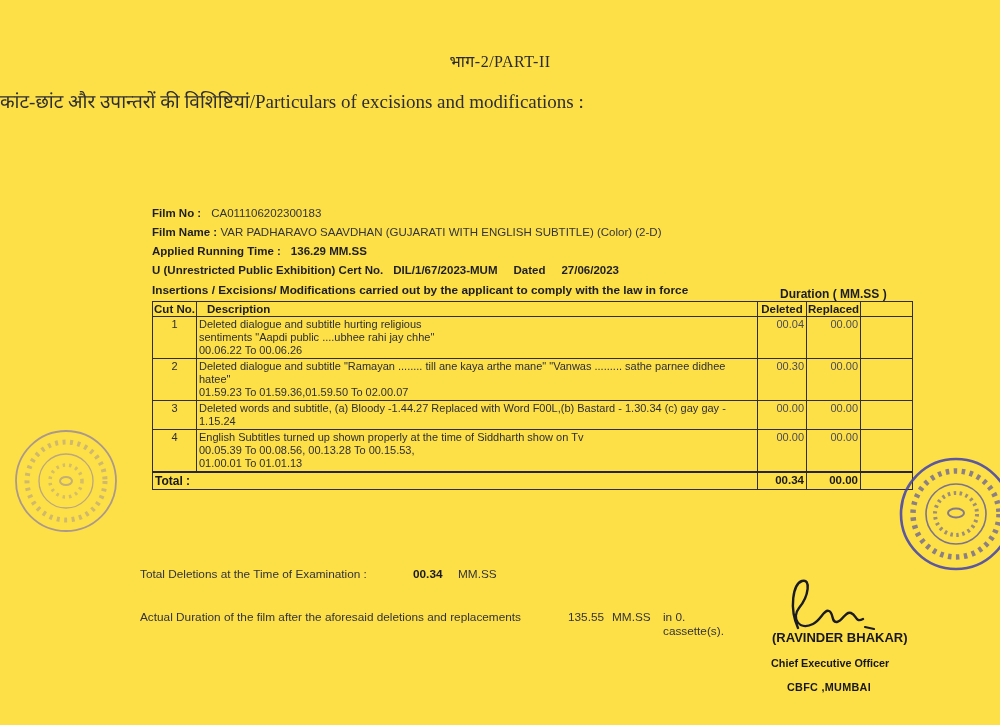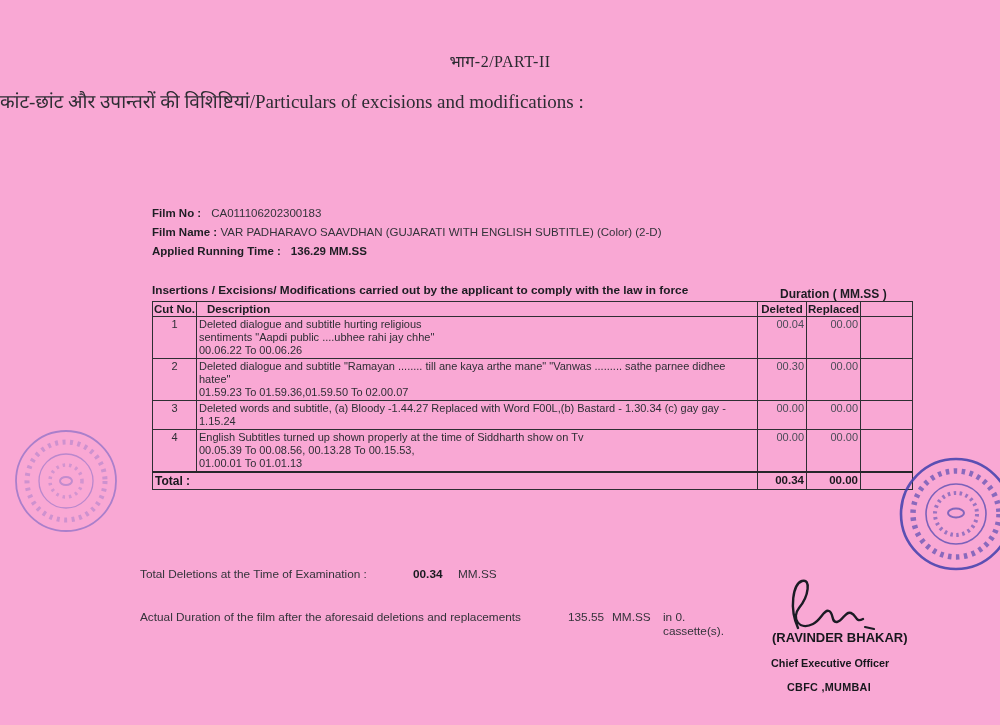--- a/index.html
+++ b/index.html
@@ -1,17 +1,17 @@
 <!DOCTYPE html>
 <html><head>
 <meta charset="utf-8">
 <style>
   html,body{margin:0;padding:0;background:#e8e8e8;}
   .page{
-    position:relative;width:1000px;height:725px;background:#f9a8d4;
+    position:relative;width:1000px;height:725px;background:#fde047;
     overflow:hidden;margin:0 auto;
     font-family:"Liberation Sans","DejaVu Sans",sans-serif;
     color:#26262b;
   }
   
   .part-line{
     position:absolute;top:50px;left:0;width:1000px;text-align:center;
     font-family:"Liberation Serif","DejaVu Serif",serif;
     font-size:16px;letter-spacing:.5px;color:#2a2a30;
   }
@@ -73,20 +73,23 @@
 
   <div class="film-info">
     <div>
       <span class="lbl">Film No :</span><span class="gap-s"></span><span class="val">CA011106202300183</span>
     </div>
     <div>
       <span class="lbl">Film Name :</span> <span class="val">VAR PADHARAVO SAAVDHAN (GUJARATI WITH ENGLISH SUBTITLE) (Color) (2-D)</span>
     </div>
     <div>
       <span class="lbl">Applied Running Time :</span><span class="gap-s"></span><span class="lbl">136.29 MM.SS</span>
+    </div>
+    <div>
+      <span class="lbl">U (Unrestricted Public Exhibition) Cert No.</span><span class="gap-s"></span><span class="lbl">DIL/1/67/2023-MUM</span><span class="gap-m"></span><span class="lbl">Dated</span><span class="gap-m"></span><span class="lbl">27/06/2023</span>
     </div>
   </div>
 
   <div class="tbl-caption">Insertions / Excisions/ Modifications carried out by the applicant to comply with the  law in force</div>
   <div class="duration-hdr">Duration ( MM.SS )</div>
 
   <table class="cuts">
     <colgroup>
       <col style="width:44px">
         <col style="width:561px">

